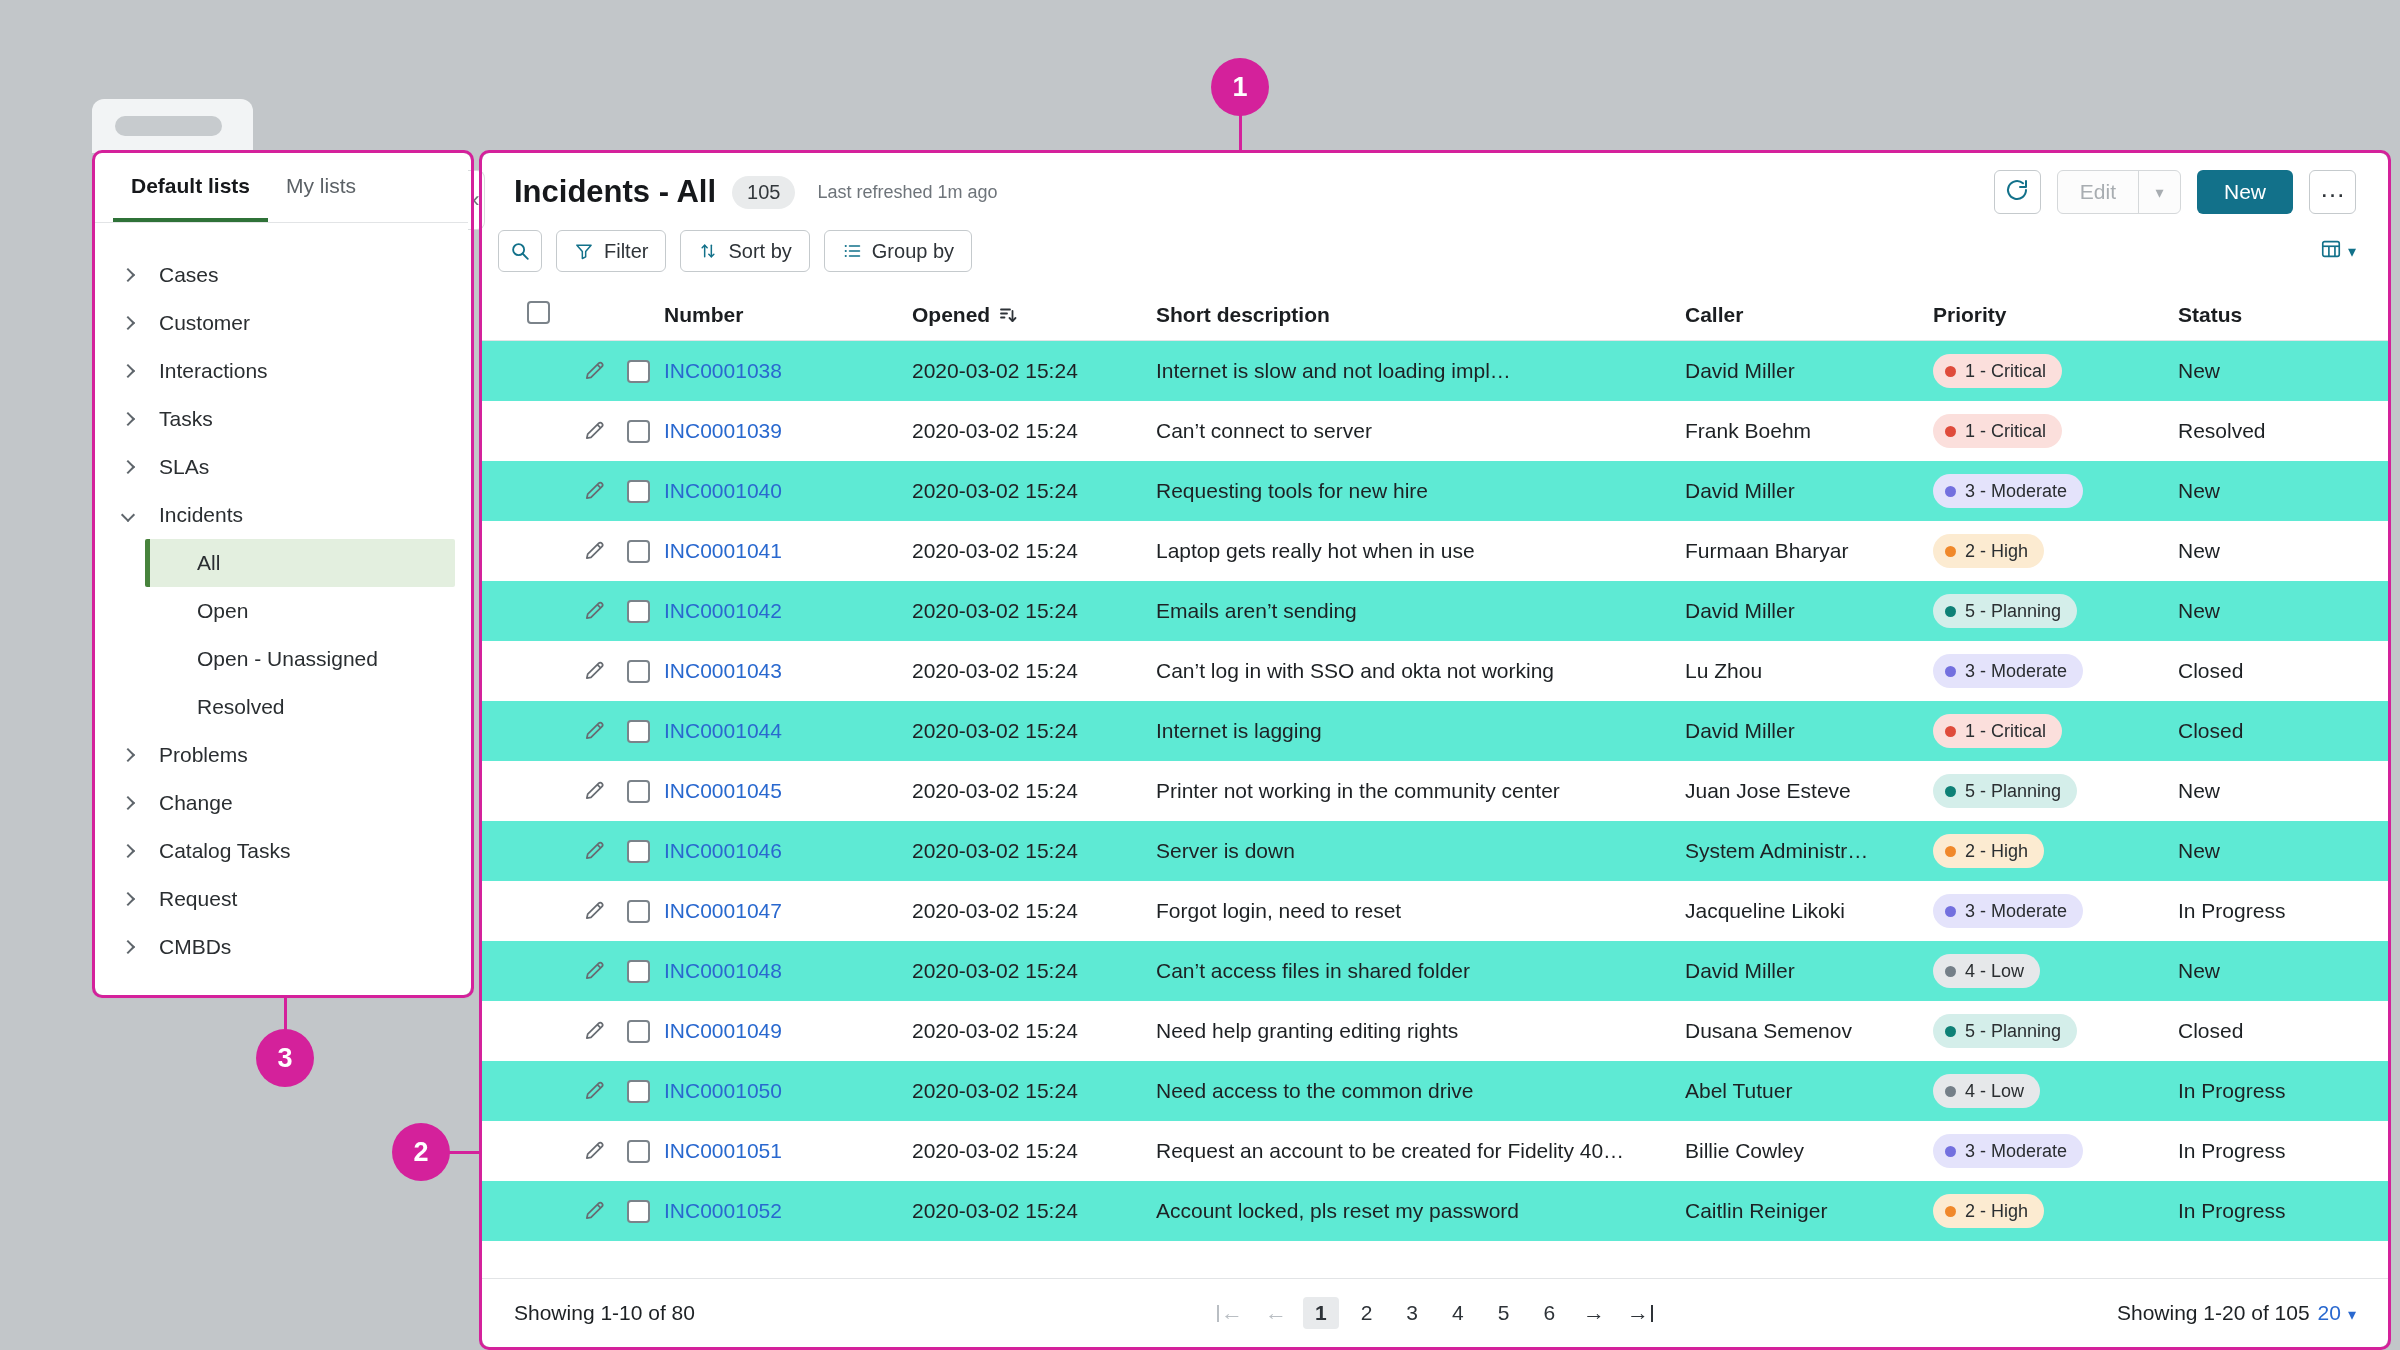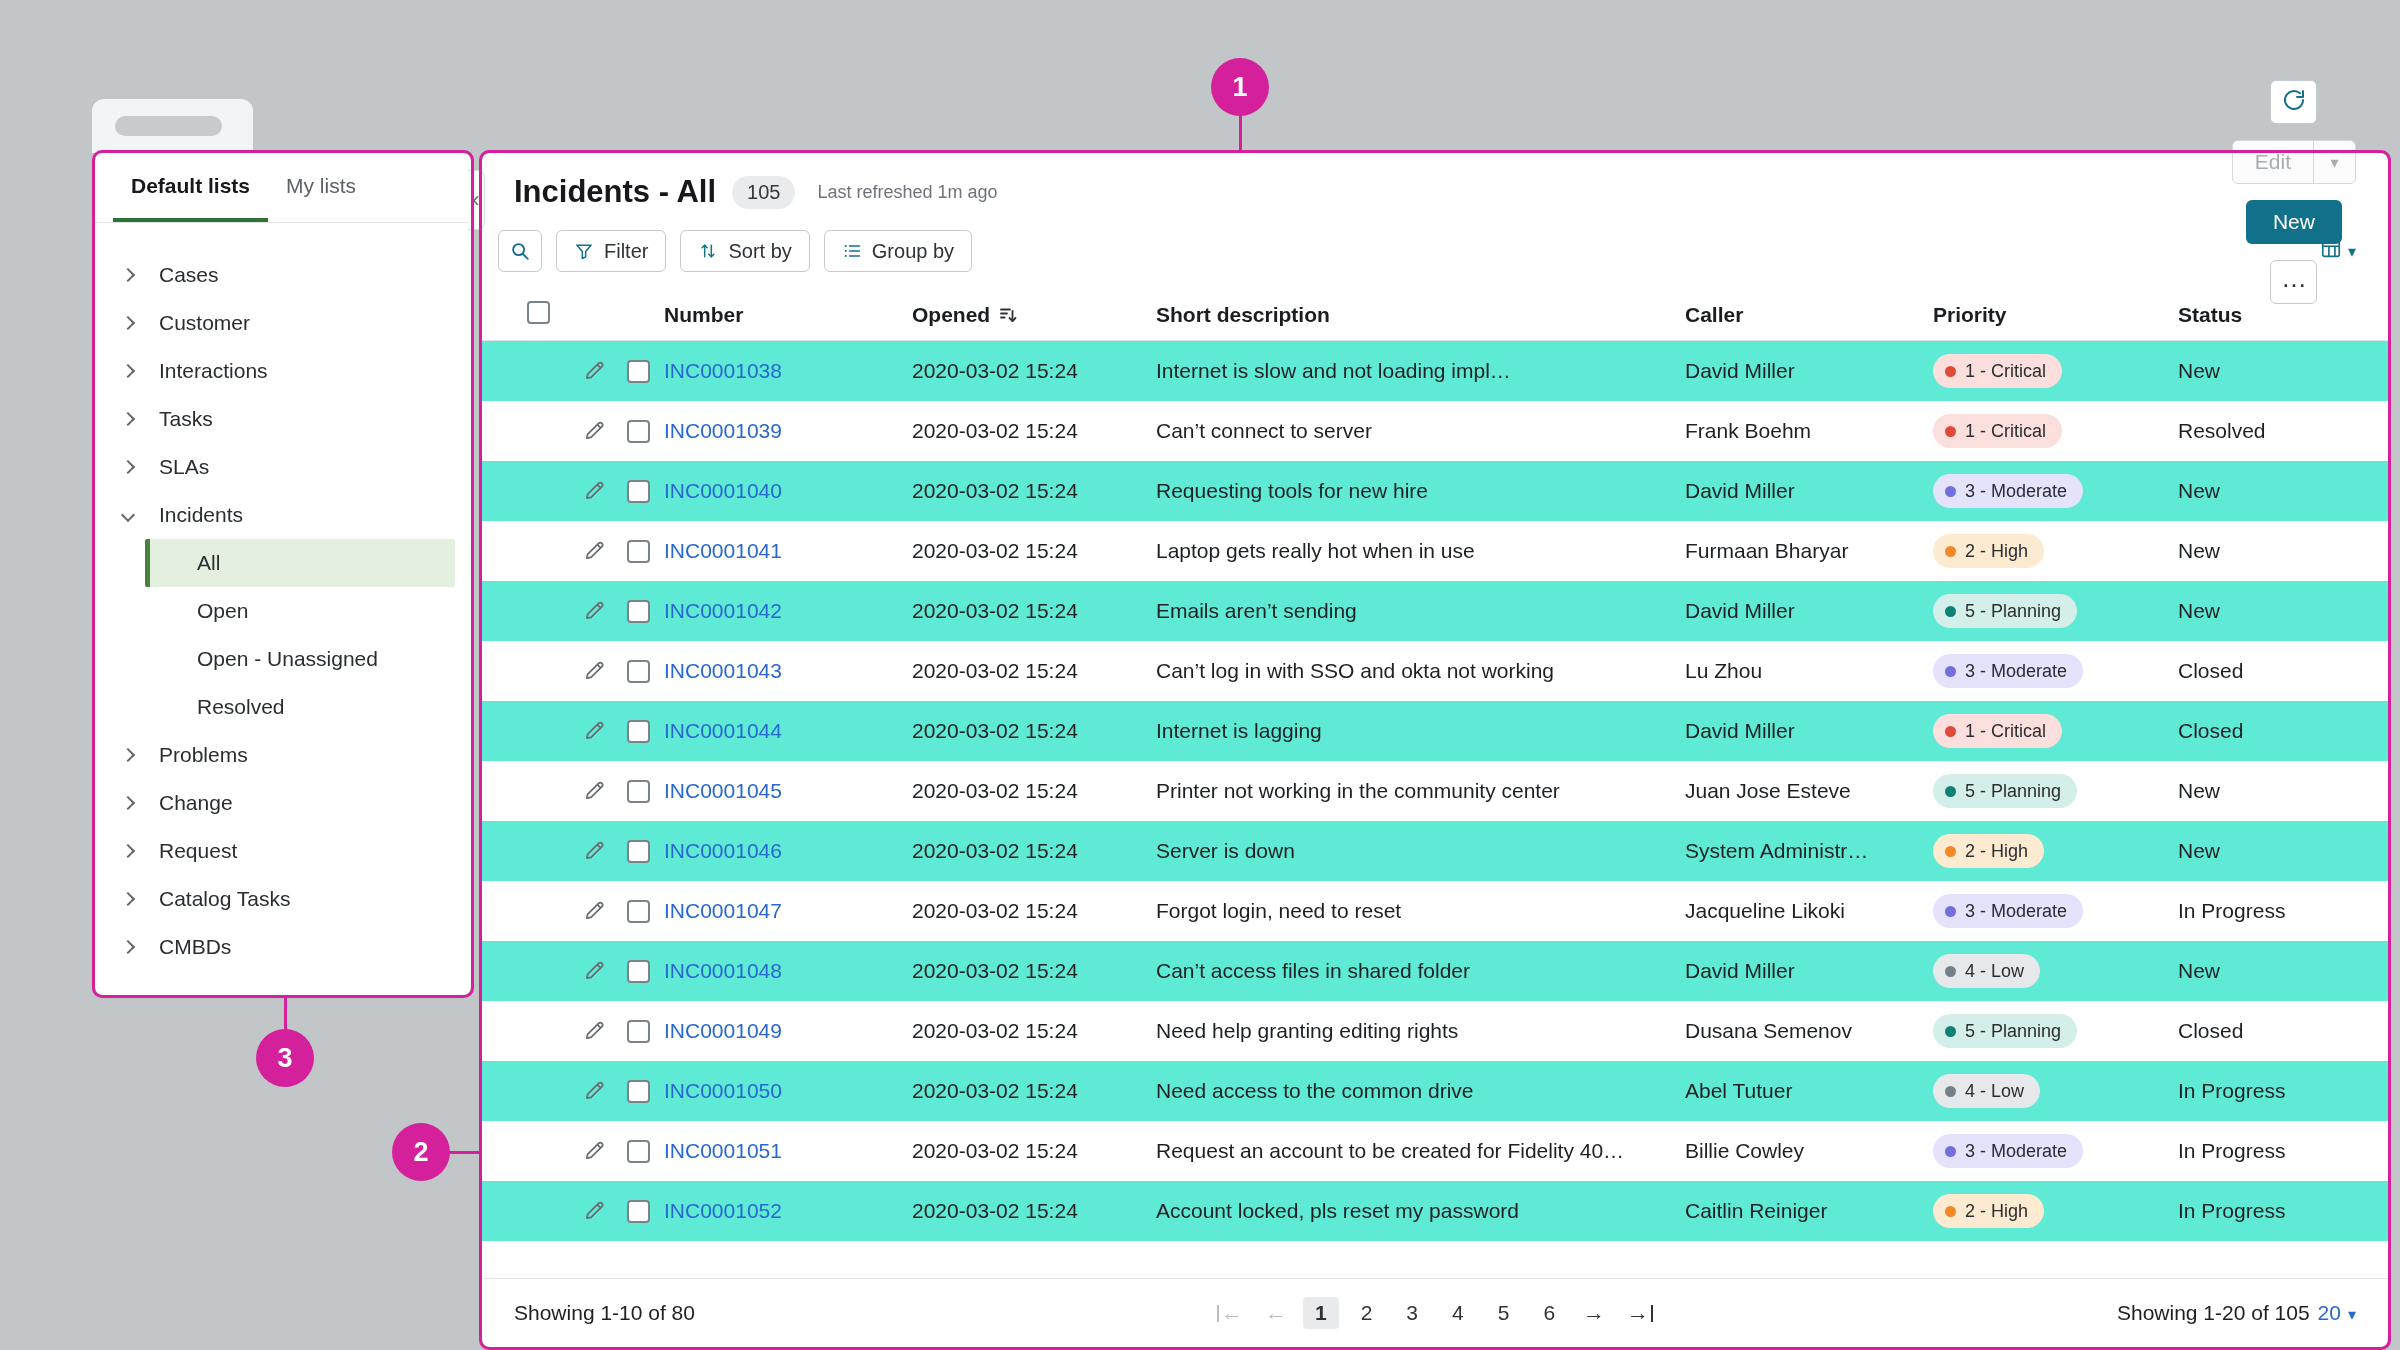--- a/index.html
+++ b/index.html
@@ -40,21 +40,21 @@
   .titem.selected{margin:0 16px 0 50px;border-left:5px solid var(--green-bar);background:var(--green-bg);padding-left:11px;border-radius:2px;}
   .collapse-handle{position:absolute;left:468px;top:170px;width:17px;height:60px;background:#fff;border:1px solid #d9dcde;border-left:none;border-radius:0 8px 8px 0;display:flex;align-items:center;justify-content:center;color:#6b7177;z-index:3;cursor:pointer;}
   .collapse-handle .glyph::after{content:"\2039";font-size:22px;}
 
   
   .main-panel{position:absolute;left:482px;top:153px;width:1906px;height:1194px;background:#fff;border-radius:8px;box-shadow:0 1px 4px rgba(0,0,0,.12);display:flex;flex-direction:column;}
   .list-header{display:flex;align-items:center;gap:16px;height:70px;padding:8px 32px 0 32px;}
   .page-title{font-size:31px;font-weight:bold;color:#16181b;}
   .count-badge{background:#e9ebec;border-radius:999px;padding:5px 15px;font-size:20px;color:#33383c;}
   .refreshed{font-size:18px;color:var(--muted);margin-left:6px;}
-  .header-actions{margin-left:auto;display:flex;align-items:center;gap:16px;flex-direction:column;}
+  .header-actions{margin-left:auto;display:flex;align-items:center;gap:16px;}
   .icon-btn{width:47px;height:44px;border:1px solid var(--btn-border);border-radius:6px;background:#fff;display:flex;align-items:center;justify-content:center;color:var(--accent);cursor:pointer;}
   .more-btn{color:#2e3338;}
   .more-btn .glyph::after{content:"\2026";font-size:26px;line-height:10px;}
   .split-btn{display:flex;height:44px;border:1px solid #d5d8da;border-radius:6px;overflow:hidden;background:#fcfcfc;}
   .split-main{padding:0 22px;display:flex;align-items:center;font-size:21px;color:#a8adb1;}
   .split-caret{width:42px;border-left:1px solid #d5d8da;display:flex;align-items:center;justify-content:center;color:#a8adb1;}
   .caret::after{content:"\25BE";font-size:16px;}
   .new-btn{height:44px;padding:0 27px;background:var(--accent);color:#fff;font-size:21px;border-radius:6px;display:flex;align-items:center;cursor:pointer;}
   .toolbar{display:flex;align-items:center;gap:14px;height:66px;padding:0 32px 10px 16px;}
   .tb-btn{height:42px;border:1px solid var(--btn-border);border-radius:6px;background:#fff;display:flex;align-items:center;gap:10px;padding:0 17px;font-size:20px;color:#2e3338;cursor:pointer;}
@@ -181,27 +181,27 @@
       <div class="titem d0">
     <span class="chev">
           <i></i>
         </span>
     <span class="tlabel">Change</span>
   </div>
       <div class="titem d0">
     <span class="chev">
           <i></i>
         </span>
+    <span class="tlabel">Catalog Tasks</span>
+  </div>
+      <div class="titem d0">
+    <span class="chev">
+          <i></i>
+        </span>
     <span class="tlabel">Request</span>
-  </div>
-      <div class="titem d0">
-    <span class="chev">
-          <i></i>
-        </span>
-    <span class="tlabel">Catalog Tasks</span>
   </div>
       <div class="titem d0">
     <span class="chev">
           <i></i>
         </span>
     <span class="tlabel">CMBDs</span>
   </div>
     </div>
 </div>
 

